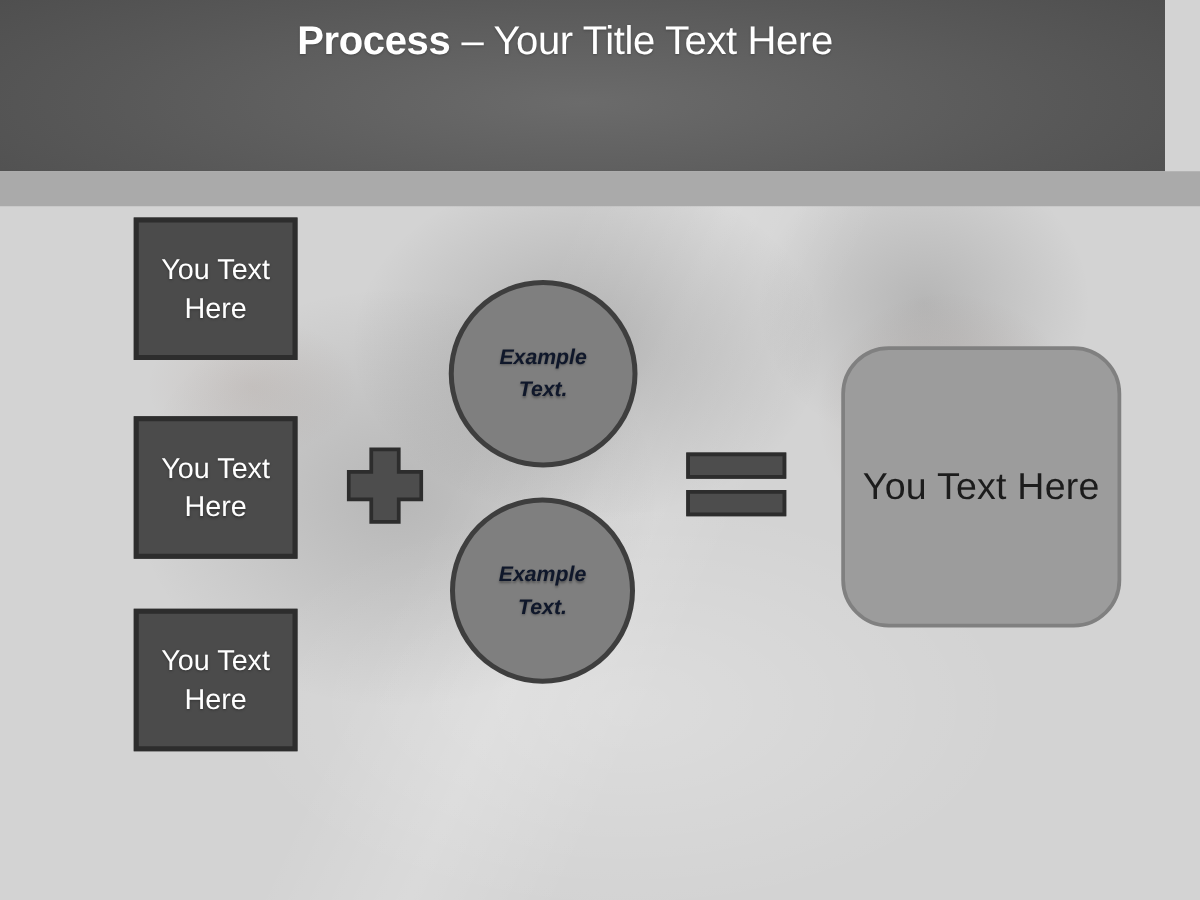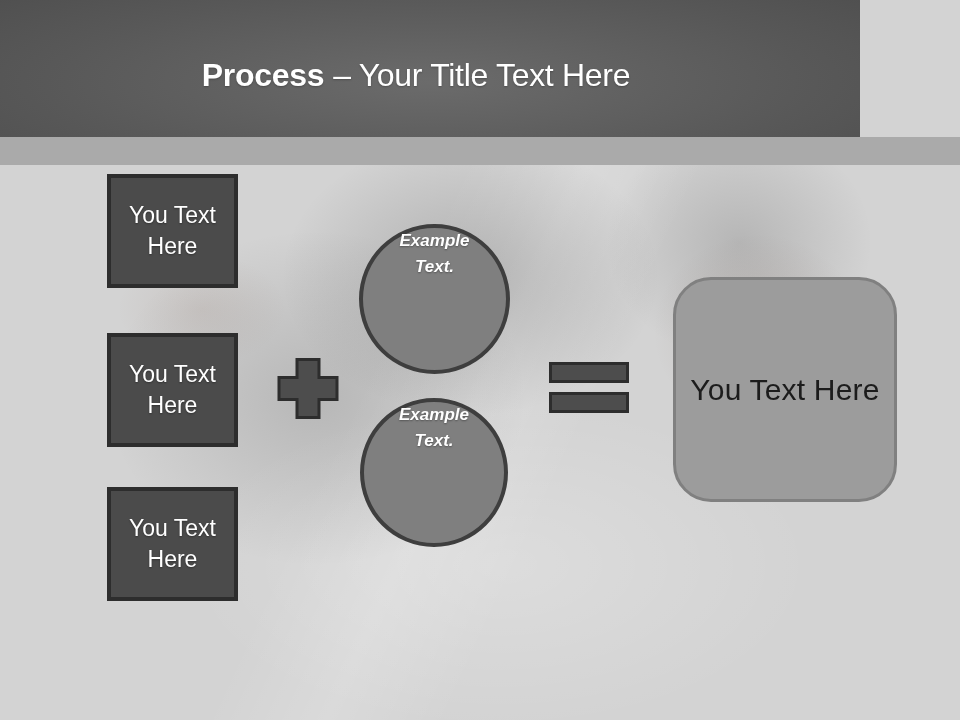--- a/index.html
+++ b/index.html
@@ -14,27 +14,26 @@
     position: relative;
     width: 960px;
     height: 720px;
     background: var(--content_bg, #d3d3d3);
   }
 
   
   .header {
     position: absolute;
     left: 0; top: 0;
-    width: 860px; height: 137px;
+    width: 932px; height: 137px;
     background: radial-gradient(ellipse 700px 160px at 50% 60%,
                 var(--header_top, #6b6b6b) 0%,
                 #585858 55%,
                 var(--header_bottom, #4a4a4a) 100%);
     display: flex;
-    align-items: center;
     justify-content: center;
   }
   .title {
     margin: 0;
     padding-top: 14px;
     transform: translateX(-14px);
     font-size: 32px;
     font-weight: 400;
     color: var(--title_text, #ffffff);
     letter-spacing: -0.3px;
@@ -111,23 +110,24 @@
   .equals-bar.bottom { top: 30px; }
 
   
   .example-circle {
     position: absolute;
     box-sizing: border-box;
     border-radius: 50%;
     background: var(--circle_fill, #7f7f7f);
     border: 4px solid var(--circle_border, #3e3e3e);
     display: flex;
+    align-items: center;
     justify-content: center;
     text-align: center;
-    color: #ffffff;
+    color: #0f172a;
     font-size: 17px;
     font-weight: 700;
     font-style: italic;
     line-height: 26px;
     text-shadow: 0 1px 2px rgba(0,0,0,0.35);
     padding: 0 32px;
   }
   .example-circle.c1 { left: 359px; top: 224px; width: 151px; height: 150px; }
   .example-circle.c2 { left: 360px; top: 398px; width: 148px; height: 149px; }
 

